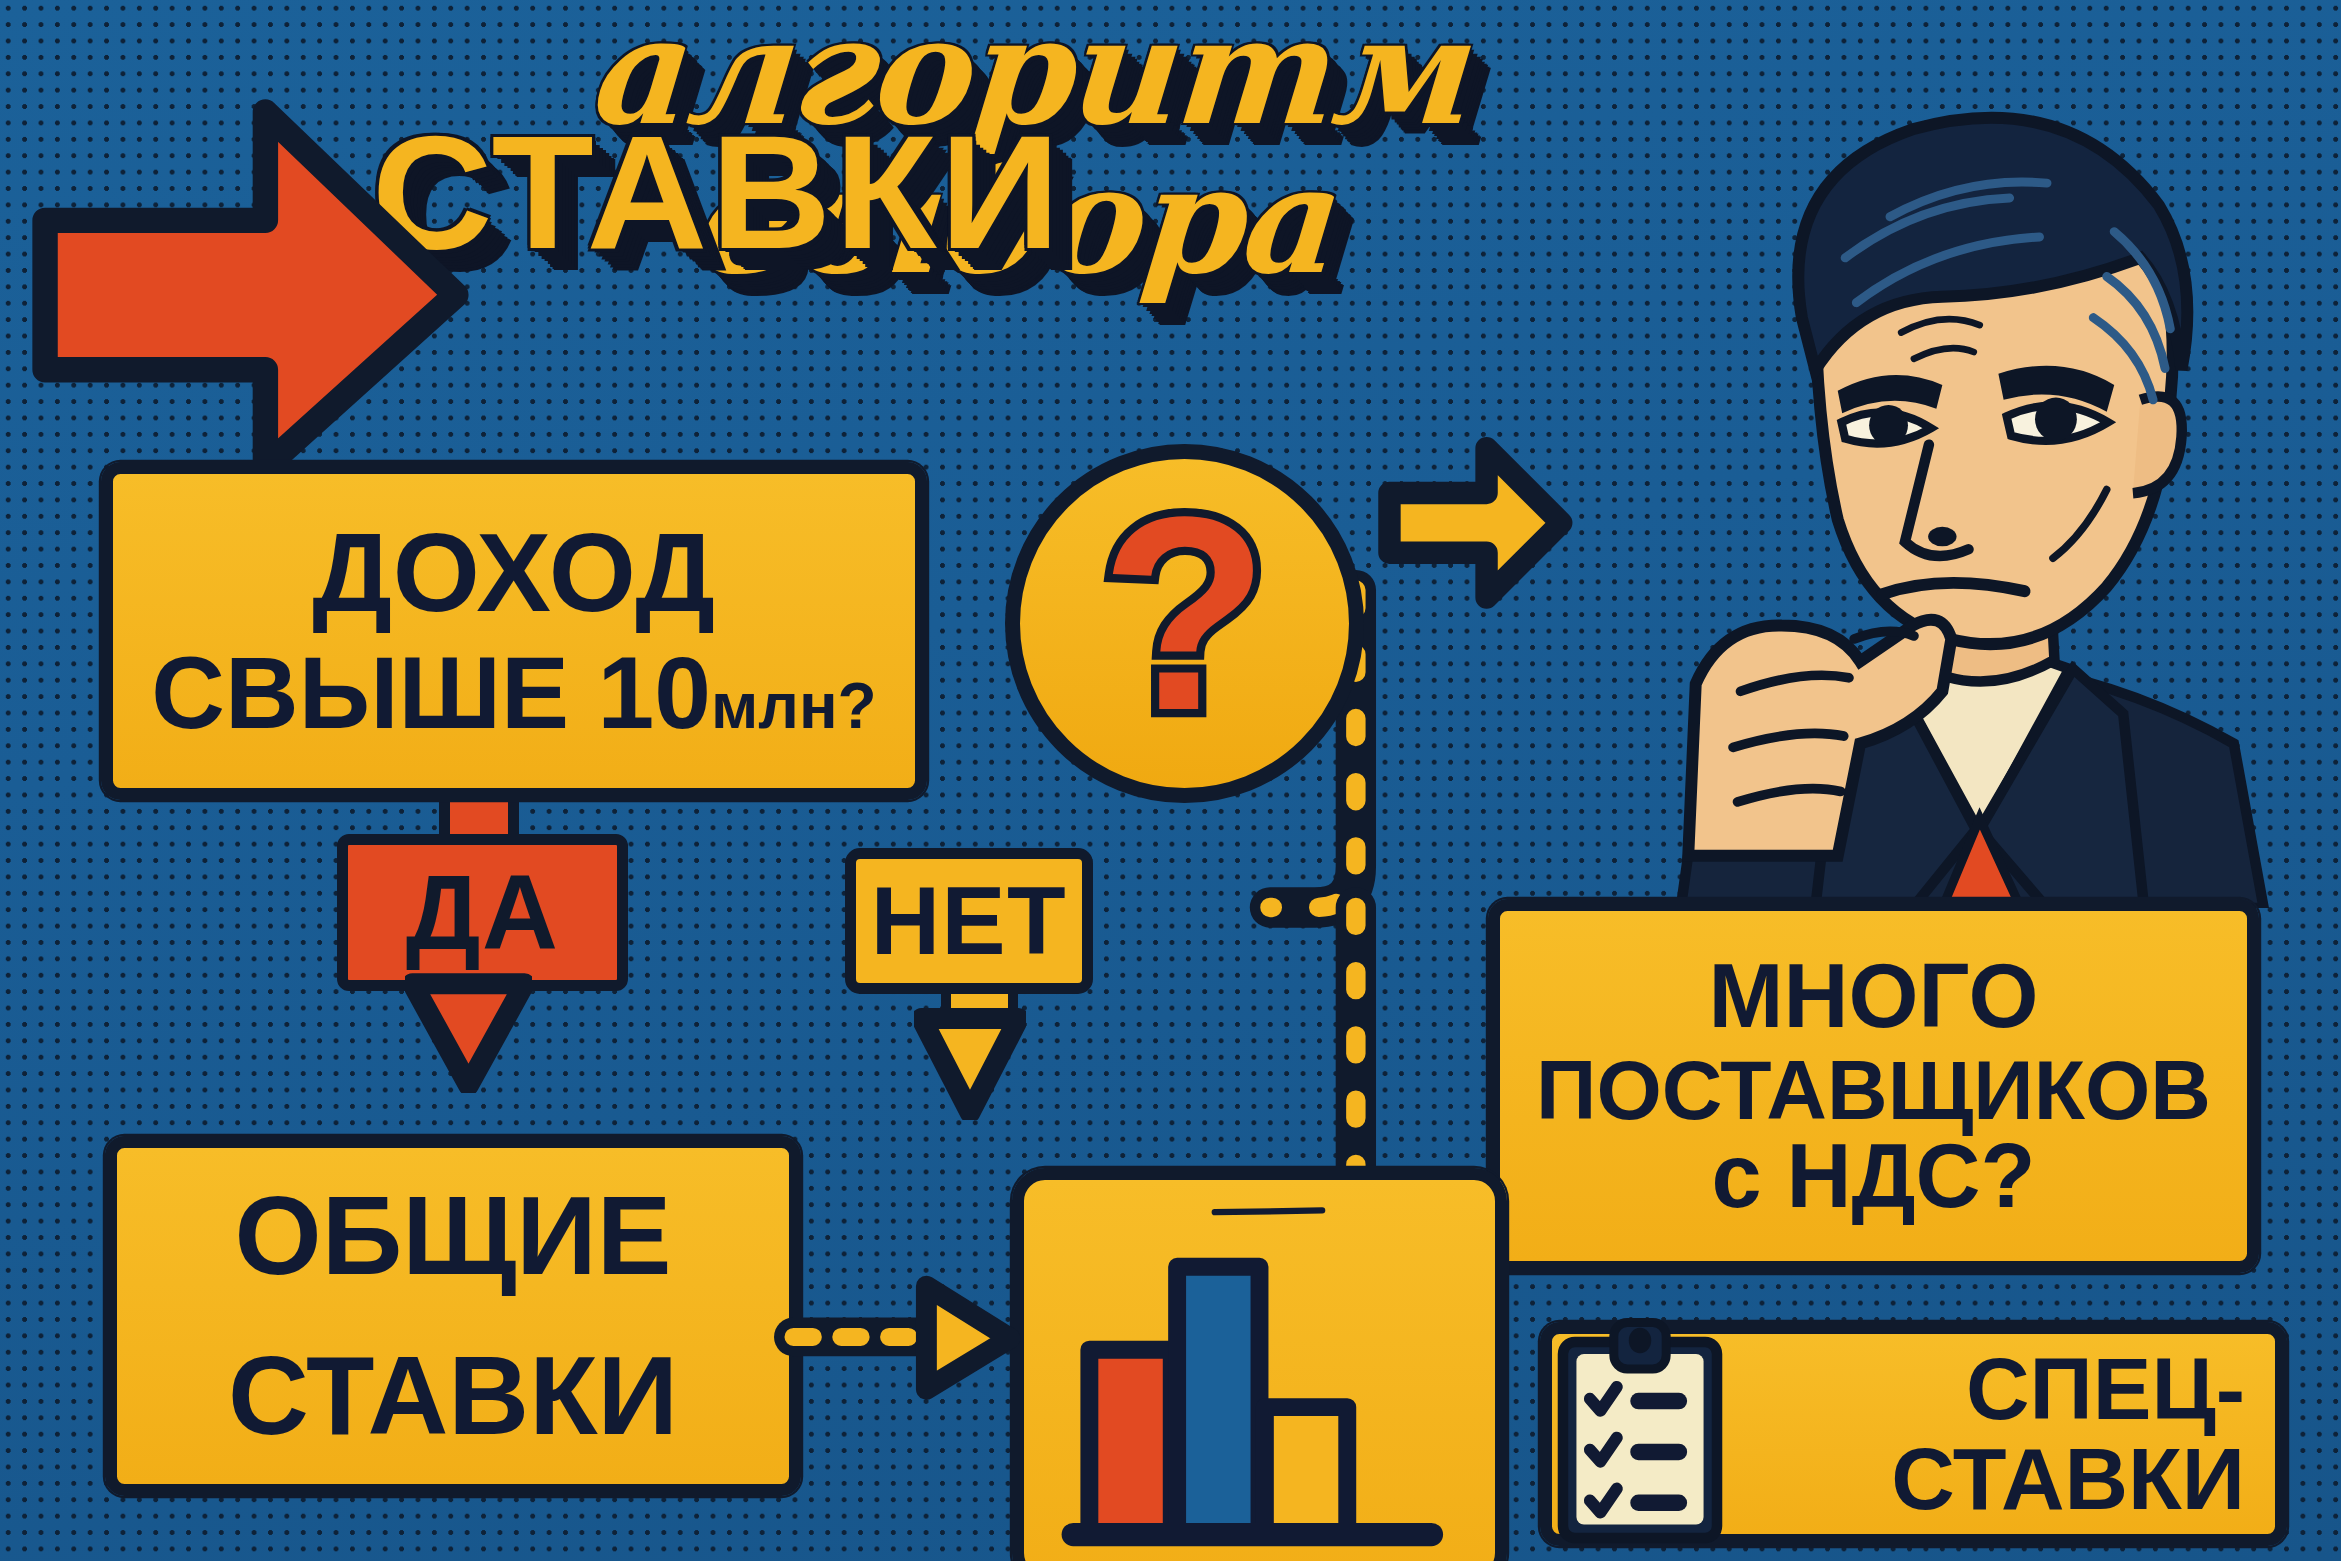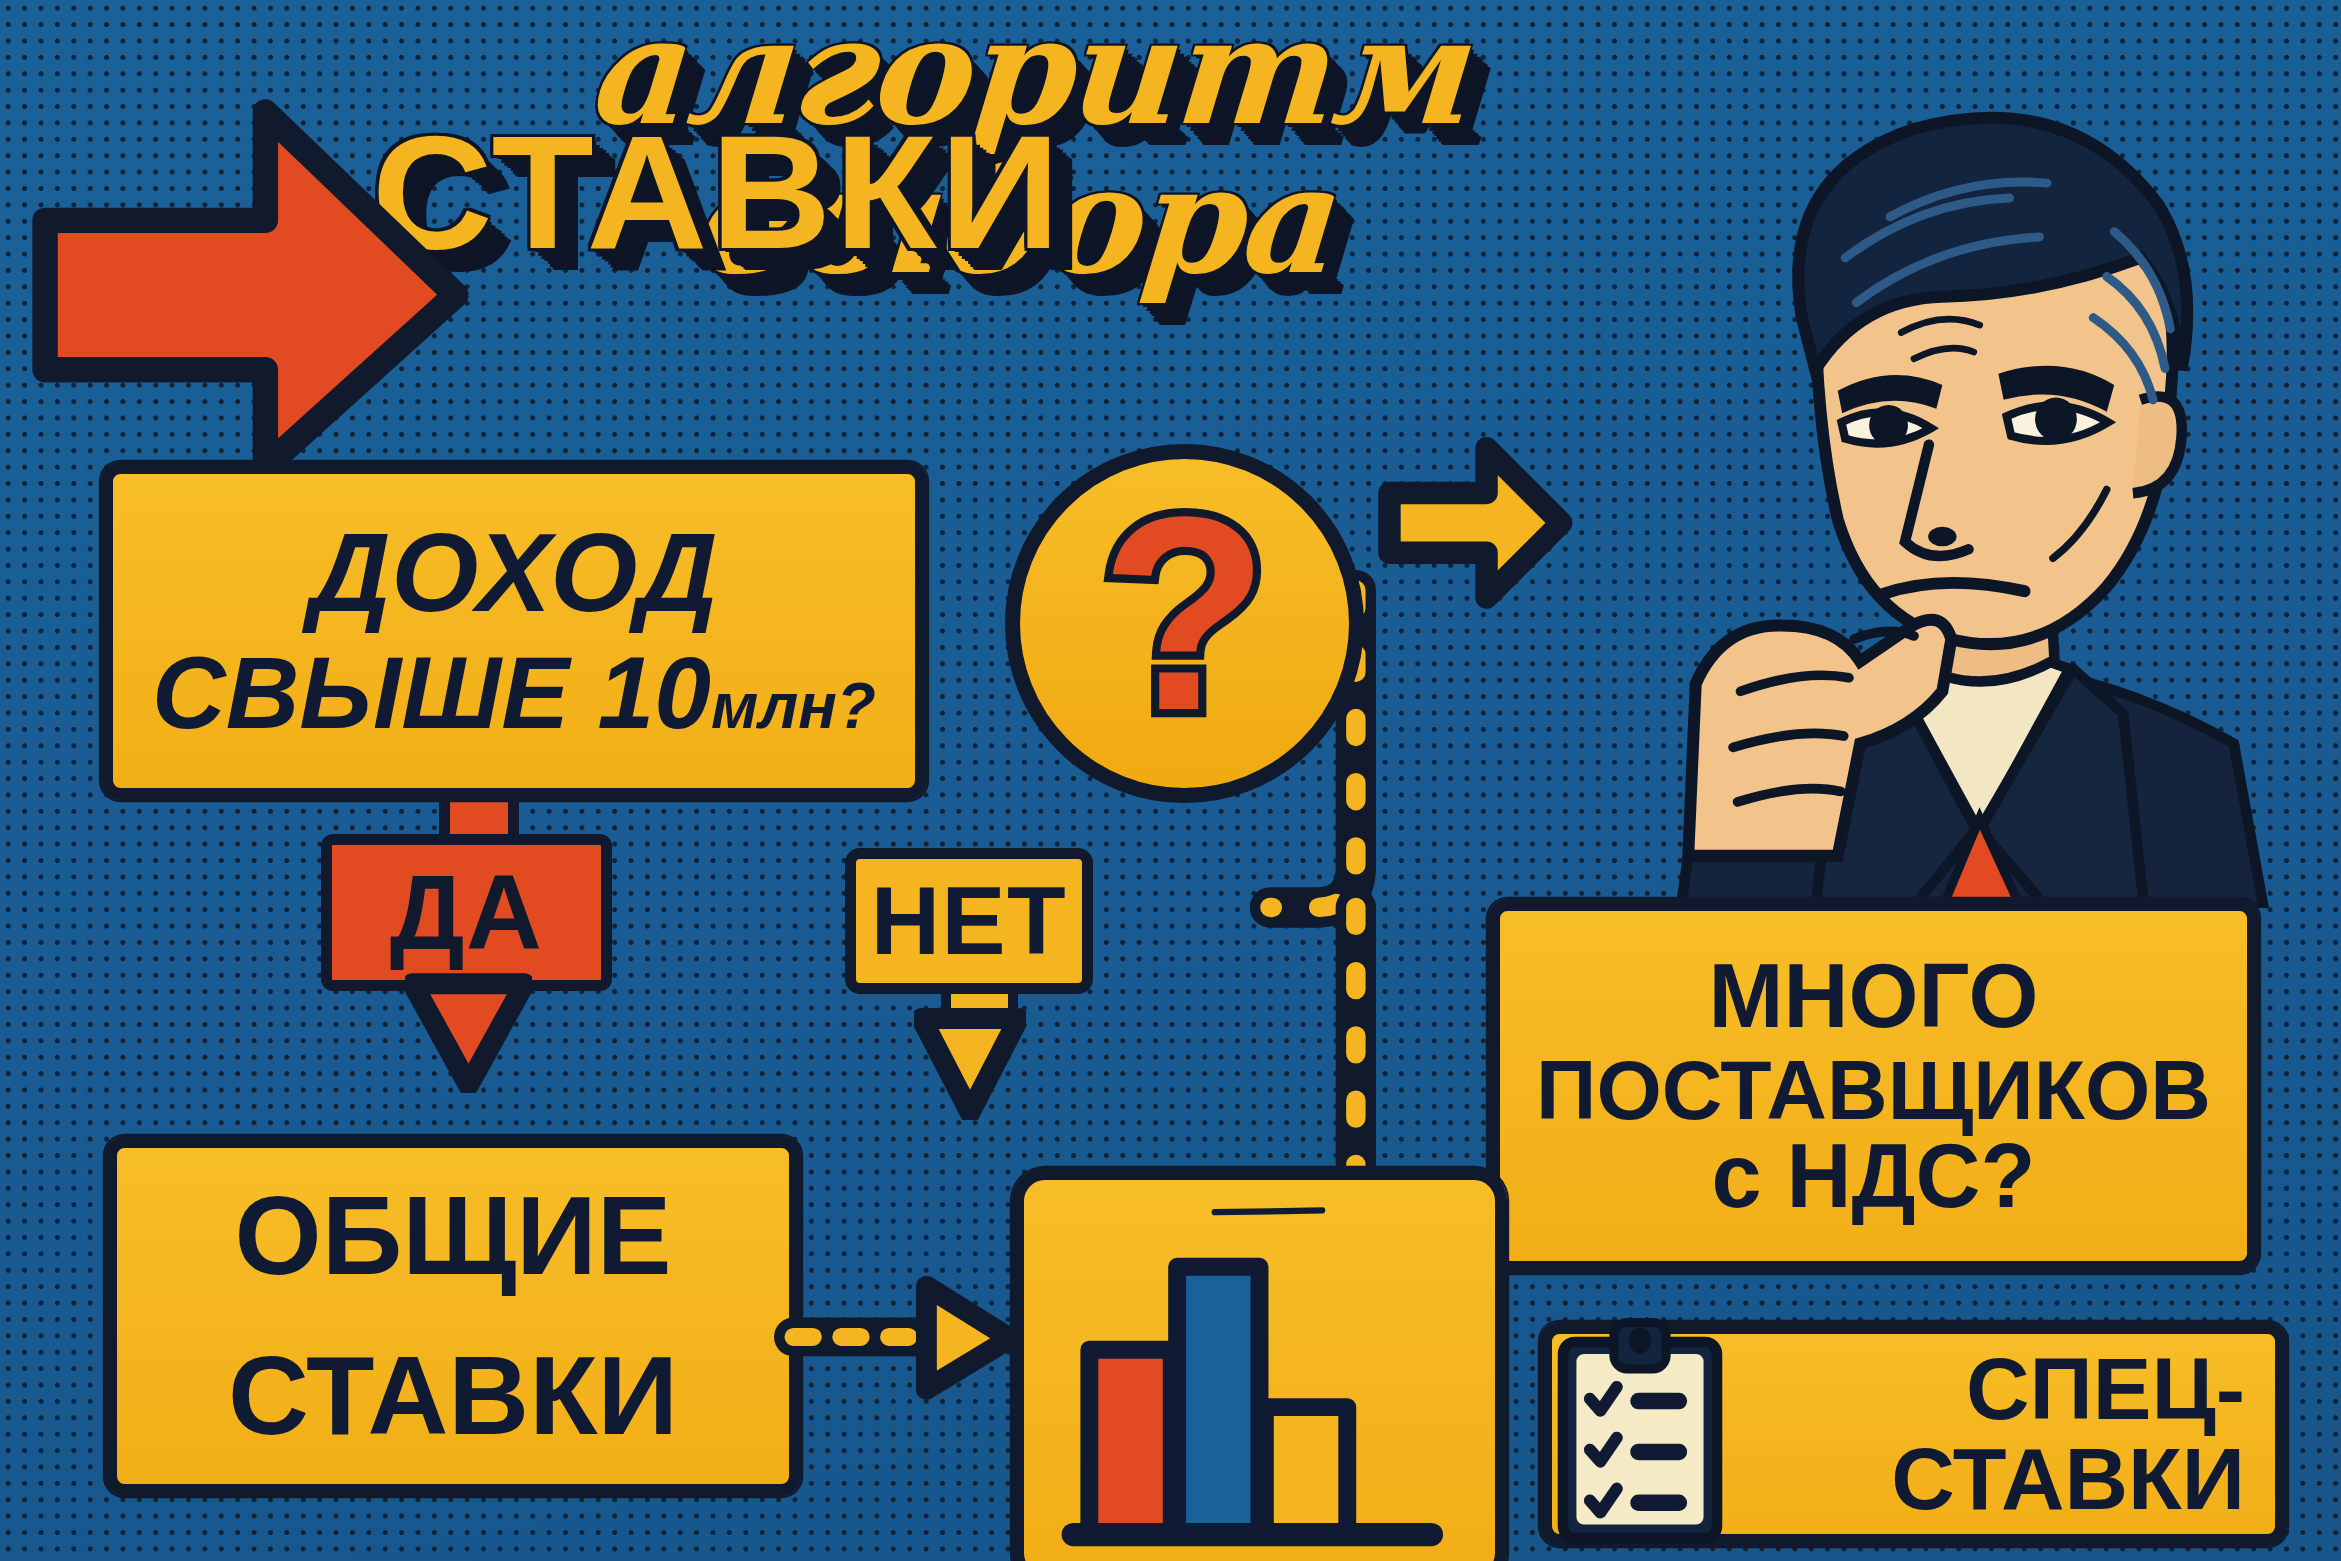--- a/index.html
+++ b/index.html
@@ -60,21 +60,21 @@
     align-items:center;justify-content:center;
     text-align:center;
     color:#111a33;
     font-weight:700;
     line-height:0.98;
     z-index:6;
   }
   .sign .ln{display:block;white-space:nowrap;}
 
   
-  #box-income{left:101px;top:462px;width:802px;height:314px;font-style:italic;}
+  #box-income{left:101px;top:462px;width:802px;height:314px;}
   #box-income .ln1{font-size:112px;letter-spacing:0.7px;}
   #box-income .ln2{font-size:102px;letter-spacing:0px;margin-top:16px;}
   #box-income .small{font-size:64px;letter-spacing:0px;}
 
   
   #box-general{left:105px;top:1136px;width:672px;height:336px;gap:40px;}
   #box-general .ln{font-size:112px;letter-spacing:0px;}
   #box-general .ln2{margin-top:10.5px;}
 
   
@@ -90,21 +90,21 @@
   #box-special .ln2{margin-top:4.5px;}
 
   
   #box-chart{left:1012px;top:1168px;width:471px;height:394px;
      border-radius:33px;}
 
   
   #da-group{left:321px;top:788px;width:291px;height:321px;z-index:5;}
   .da-shaft{position:absolute;left:118px;top:0;width:58px;height:194px;
     background:#E24A22;border-left:11.2px solid #101a2c;border-right:11.2px solid #101a2c;}
-  .da-plate{position:absolute;left:0px;top:46px;width:291px;height:157px;
+  .da-plate{position:absolute;left:16px;top:46px;width:291px;height:157px;
     background:#E24A22;border:11.2px solid #101a2c;border-radius:12px;
     box-sizing:border-box;display:flex;align-items:center;justify-content:center;}
   .da-plate span{font-size:105px;font-weight:700;color:#101a2c;letter-spacing:1.5px;}
   .da-head{position:absolute;left:84px;top:185px;width:127px;height:120px;}
 
   
   #net-group{left:845px;top:848px;width:248px;height:293px;z-index:5;}
   .net-shaft{position:absolute;left:96px;top:0;width:57px;height:172px;
     background:#F5B520;border-left:10.5px solid #101a2c;border-right:10.5px solid #101a2c;}
   .net-plate{position:absolute;left:0;top:0;width:248px;height:146px;

